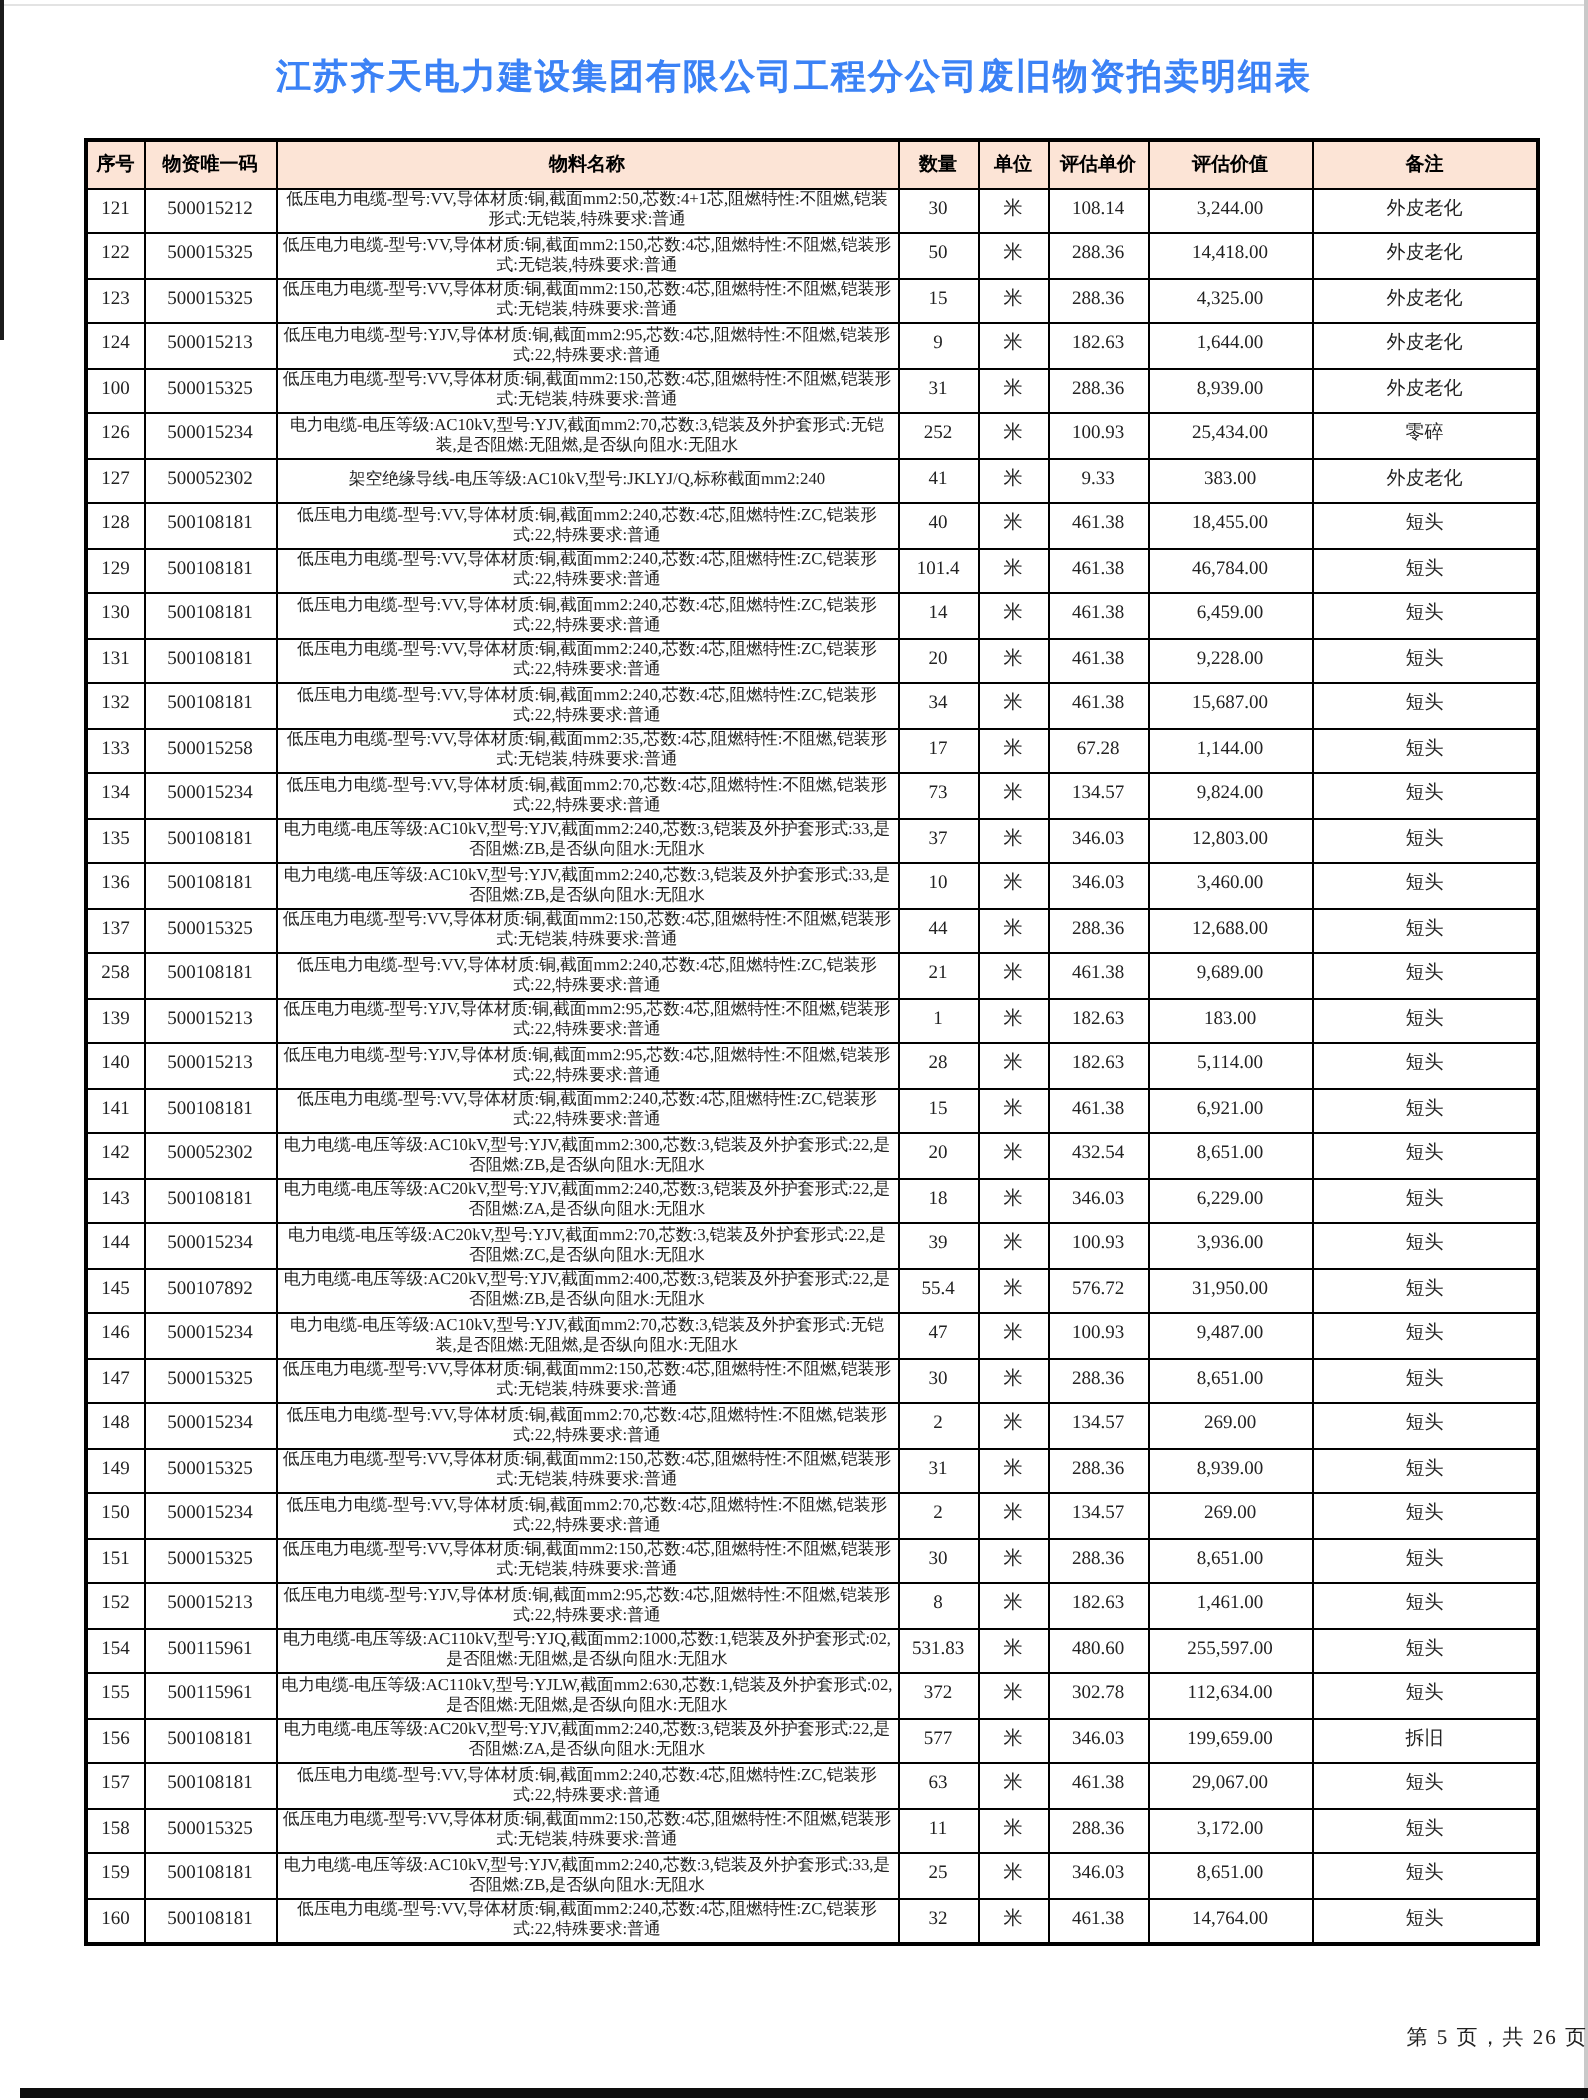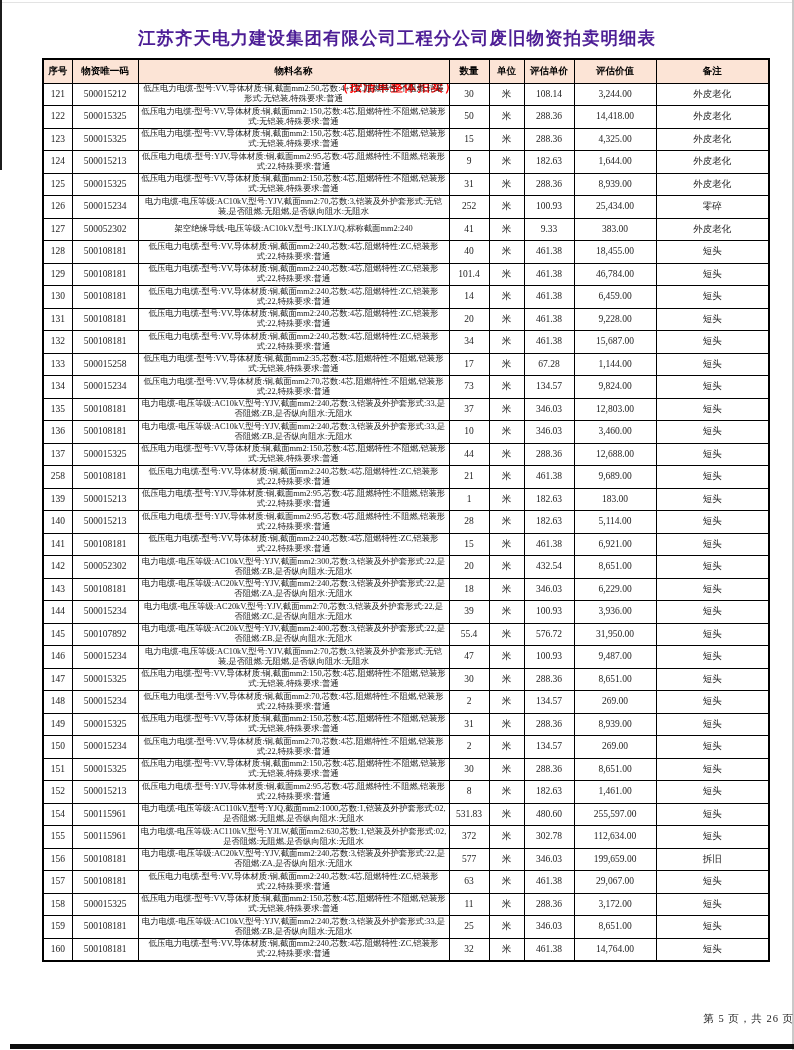--- a/index.html
+++ b/index.html
@@ -14,33 +14,33 @@
   
   .edge-top{position:absolute;left:0;top:2px;width:794px;height:1px;background:#e3e3e3;}
   .edge-left{position:absolute;left:0;top:0;width:2px;height:170px;background:#1c1c1c;}
   .edge-right{position:absolute;right:0;top:0;width:2px;height:1050px;background:#c9c9c9;}
   .edge-bottom{position:absolute;left:10px;top:1044px;width:784px;height:5px;background:#0d0d0d;}
 
   .doc-title{
     position:absolute;left:0;top:26px;width:794px;
     text-align:center;
     font-family:"Liberation Sans","DejaVu Sans",sans-serif;
-    font-weight:bold;font-size:17.5px;letter-spacing:1px;color:#4c1d95;
+    font-weight:bold;font-size:17.5px;letter-spacing:1px;color:#3b82f6;
   }
   .doc-subtitle{
     position:absolute;left:0;top:55px;width:794px;
     text-align:center;
     font-family:"Liberation Sans","DejaVu Sans",sans-serif;
     font-weight:bold;font-size:12.5px;letter-spacing:1px;
     color:#ff0000;
     margin-top:24px;
   }
 
   table.detail{
-    position:absolute;left:42px;top:58px;width:726px;
+    position:absolute;left:42px;top:69px;width:726px;
     border-collapse:collapse;table-layout:fixed;
     border:2px solid #000;
   }
   table.detail col.c-no{width:29px;}
   table.detail col.c-code{width:66px;}
   table.detail col.c-name{width:311px;}
   table.detail col.c-qty{width:40px;}
   table.detail col.c-unit{width:35px;}
   table.detail col.c-price{width:50px;}
   table.detail col.c-value{width:82px;}
@@ -142,21 +142,21 @@
     <td class="f-no">124</td>
     <td class="f-code">500015213</td>
     <td class="f-name">低压电力电缆-型号:YJV,导体材质:铜,截面mm2:95,芯数:4芯,阻燃特性:不阻燃,铠装形式:22,特殊要求:普通</td>
     <td class="f-qty">9</td>
     <td class="f-unit">米</td>
     <td class="f-price">182.63</td>
     <td class="f-value">1,644.00</td>
     <td class="f-note">外皮老化</td>
   </tr>
       <tr>
-    <td class="f-no">125</td>
+    <td class="f-no">100</td>
     <td class="f-code">500015325</td>
     <td class="f-name">低压电力电缆-型号:VV,导体材质:铜,截面mm2:150,芯数:4芯,阻燃特性:不阻燃,铠装形式:无铠装,特殊要求:普通</td>
     <td class="f-qty">31</td>
     <td class="f-unit">米</td>
     <td class="f-price">288.36</td>
     <td class="f-value">8,939.00</td>
     <td class="f-note">外皮老化</td>
   </tr>
       <tr>
     <td class="f-no">126</td>

